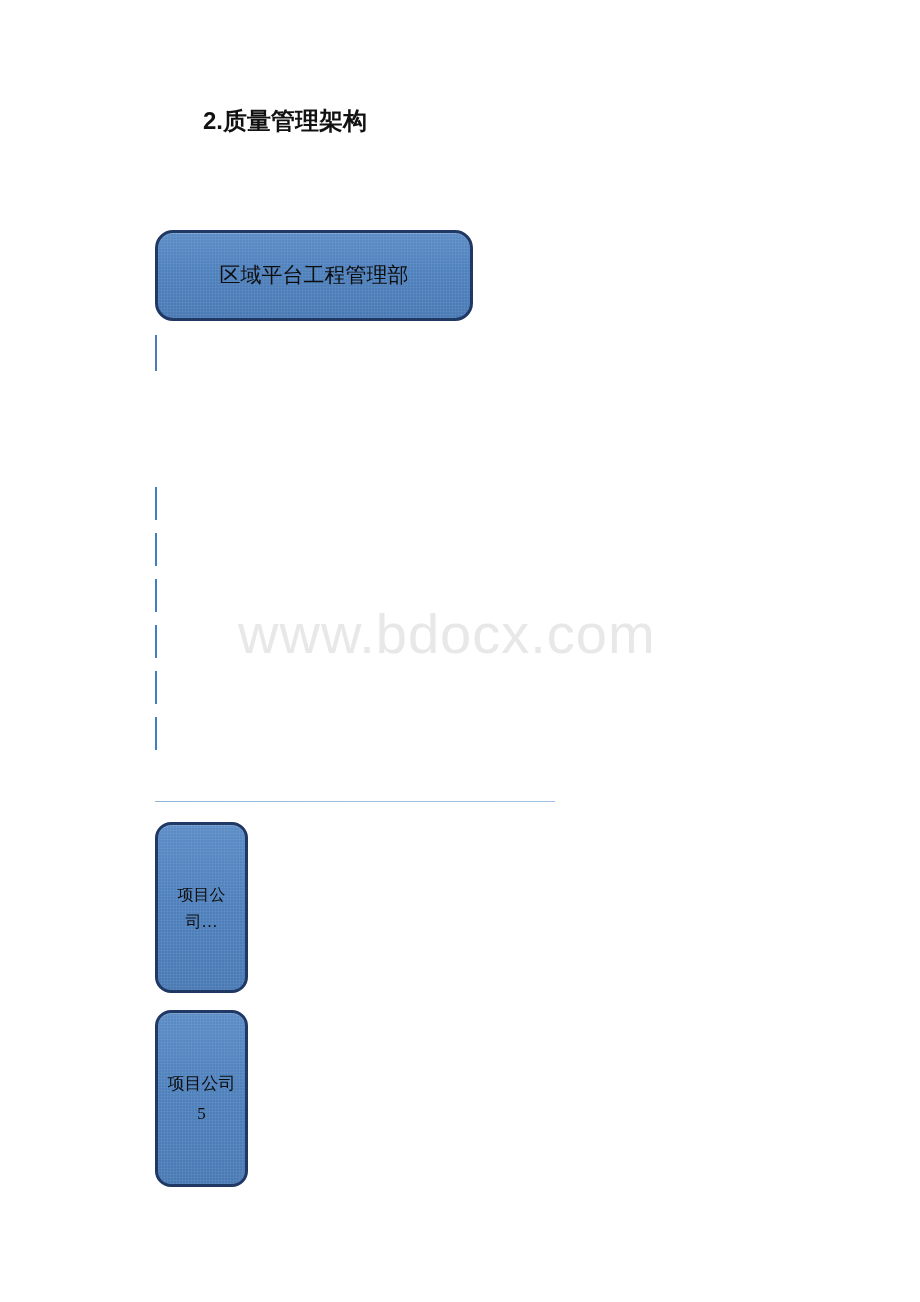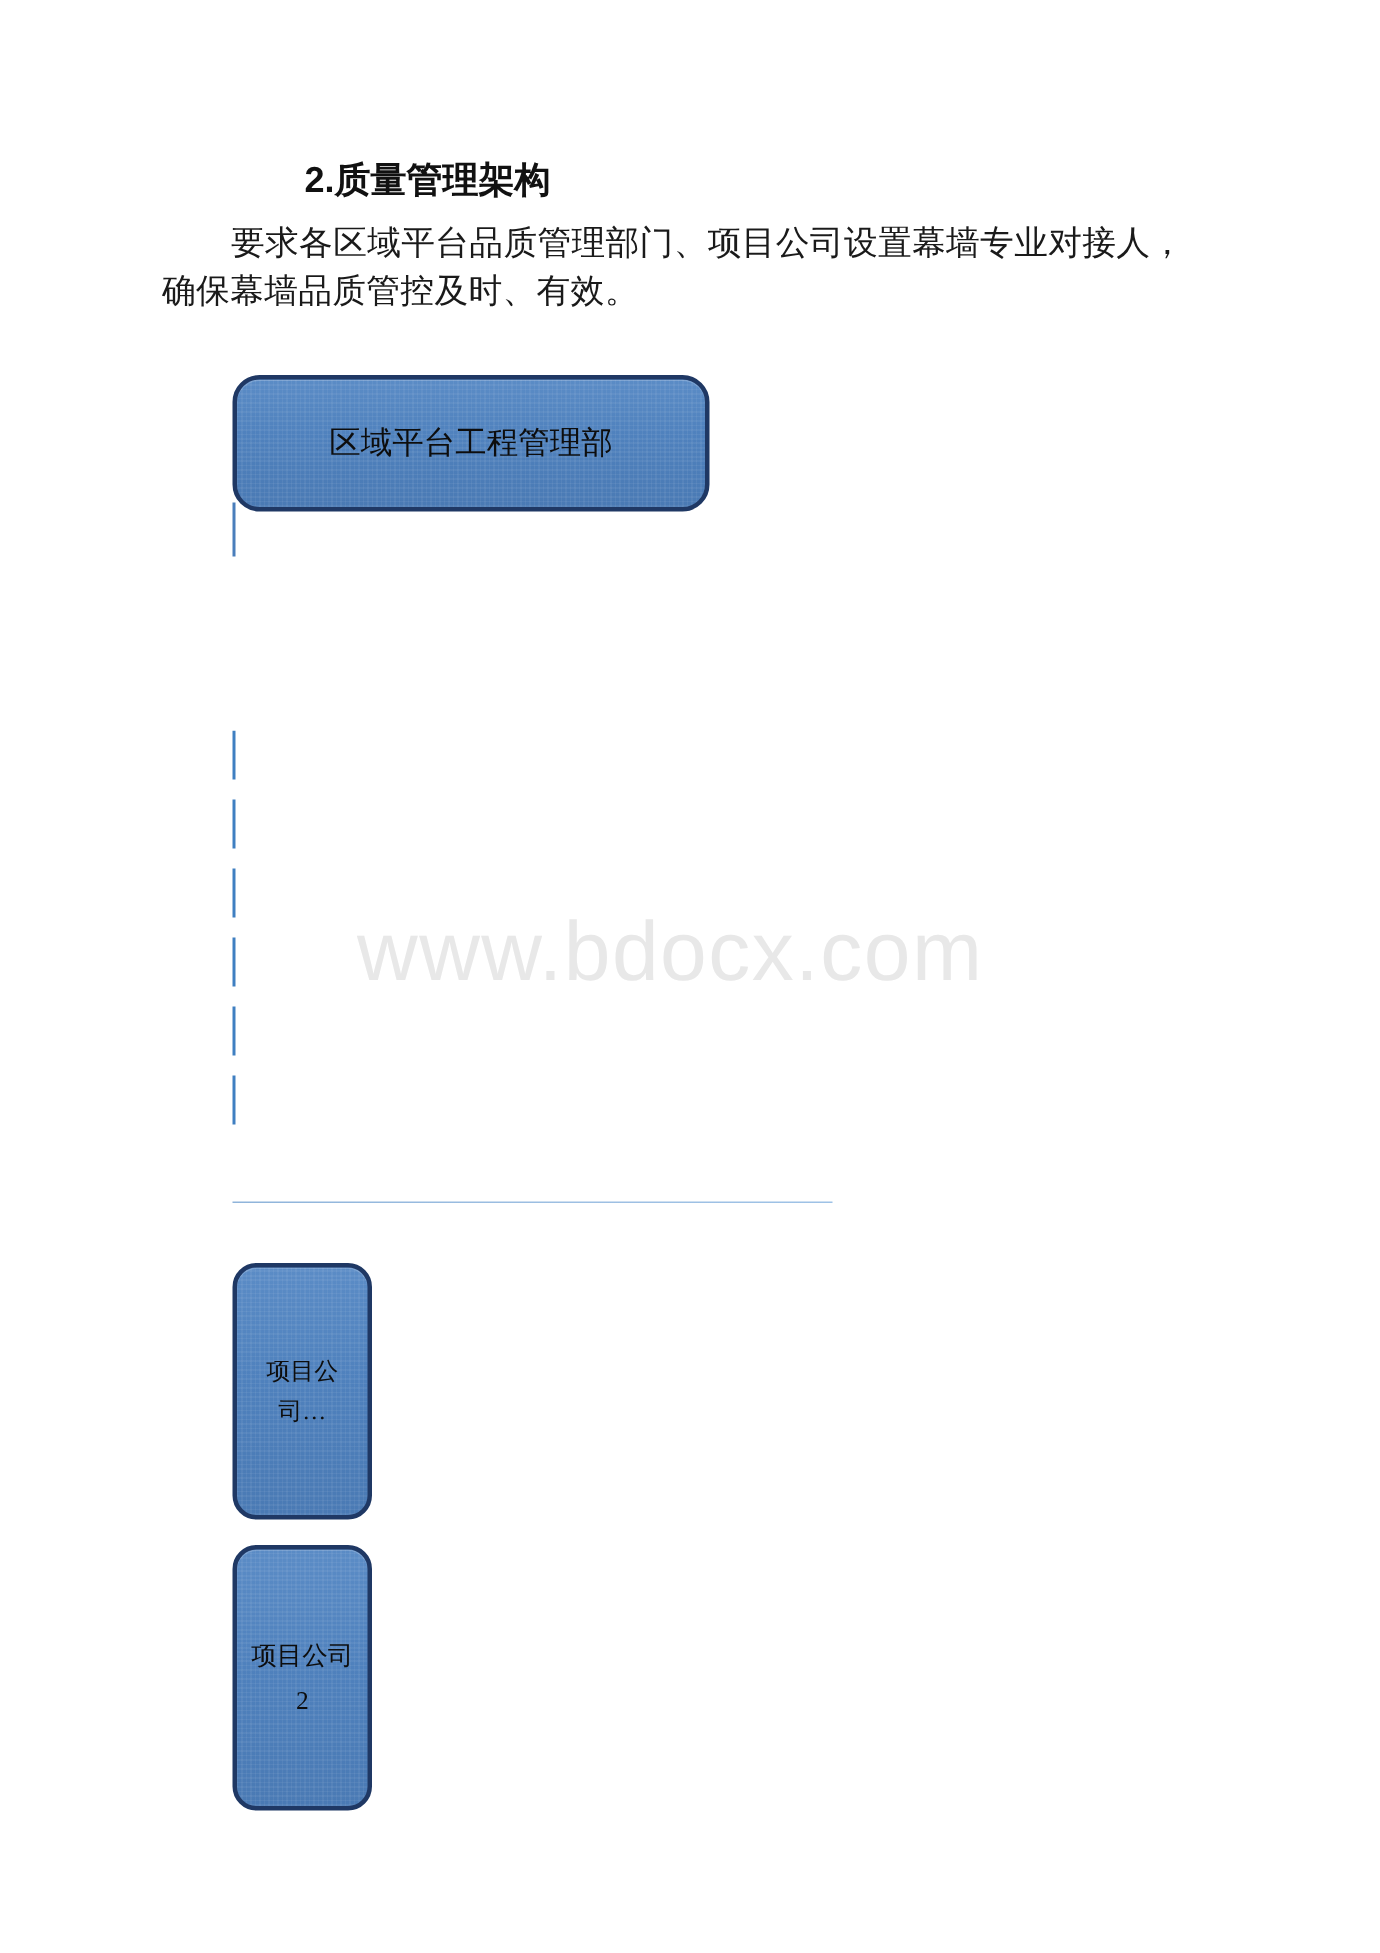--- a/index.html
+++ b/index.html
@@ -76,21 +76,20 @@
       linear-gradient(180deg, #5b8cc6 0%, #4f81bd 45%, #4a7ab4 100%);
     border: 3px solid #1f3864;
     border-radius: 18px;
     display: flex;
     align-items: center;
     justify-content: center;
     text-align: center;
     color: #0d0d0d;
     font-family: "Liberation Serif", "DejaVu Serif", serif;
     box-shadow: inset 0 1px 0 rgba(255,255,255,0.18);
-    margin-top: 20px;
   }
 
   .node .node-label {
     display: block;
     padding: 0 6px;
     white-space: pre-line;
   }
 
   
   #node-region {
@@ -170,36 +169,35 @@
     background: linear-gradient(90deg, #8fb4da 0%, #9dbfe2 55%, #9ec2e6 100%);
   }
 </style>
 </head>
 <body>
 
 <div class="page">
 
   <div class="heading">2.质量管理架构</div>
 
-  <div class="paragraph">要求各区域平台品质管理部门、项目公司设置幕墙专业对接人，确保幕墙品质管控及时、有效。</div>
 
   <div class="node" id="node-region">
     <span class="node-label">区域平台工程管理部</span>
   </div>
 
   <div class="connector-solid"></div>
 
 
   <div class="connector-dashed"></div>
 
   <div class="watermark">www.bdocx.com</div>
 
   <div class="connector-horizontal"></div>
 
   <div class="node" id="node-project-etc">
     <span class="node-label">项目公司…</span>
   </div>
 
   <div class="node" id="node-project-3">
-    <span class="node-label">项目公司 2</span>
+    <span class="node-label">项目公司 5</span>
   </div>
 
 </div>
 
 </body></html>

